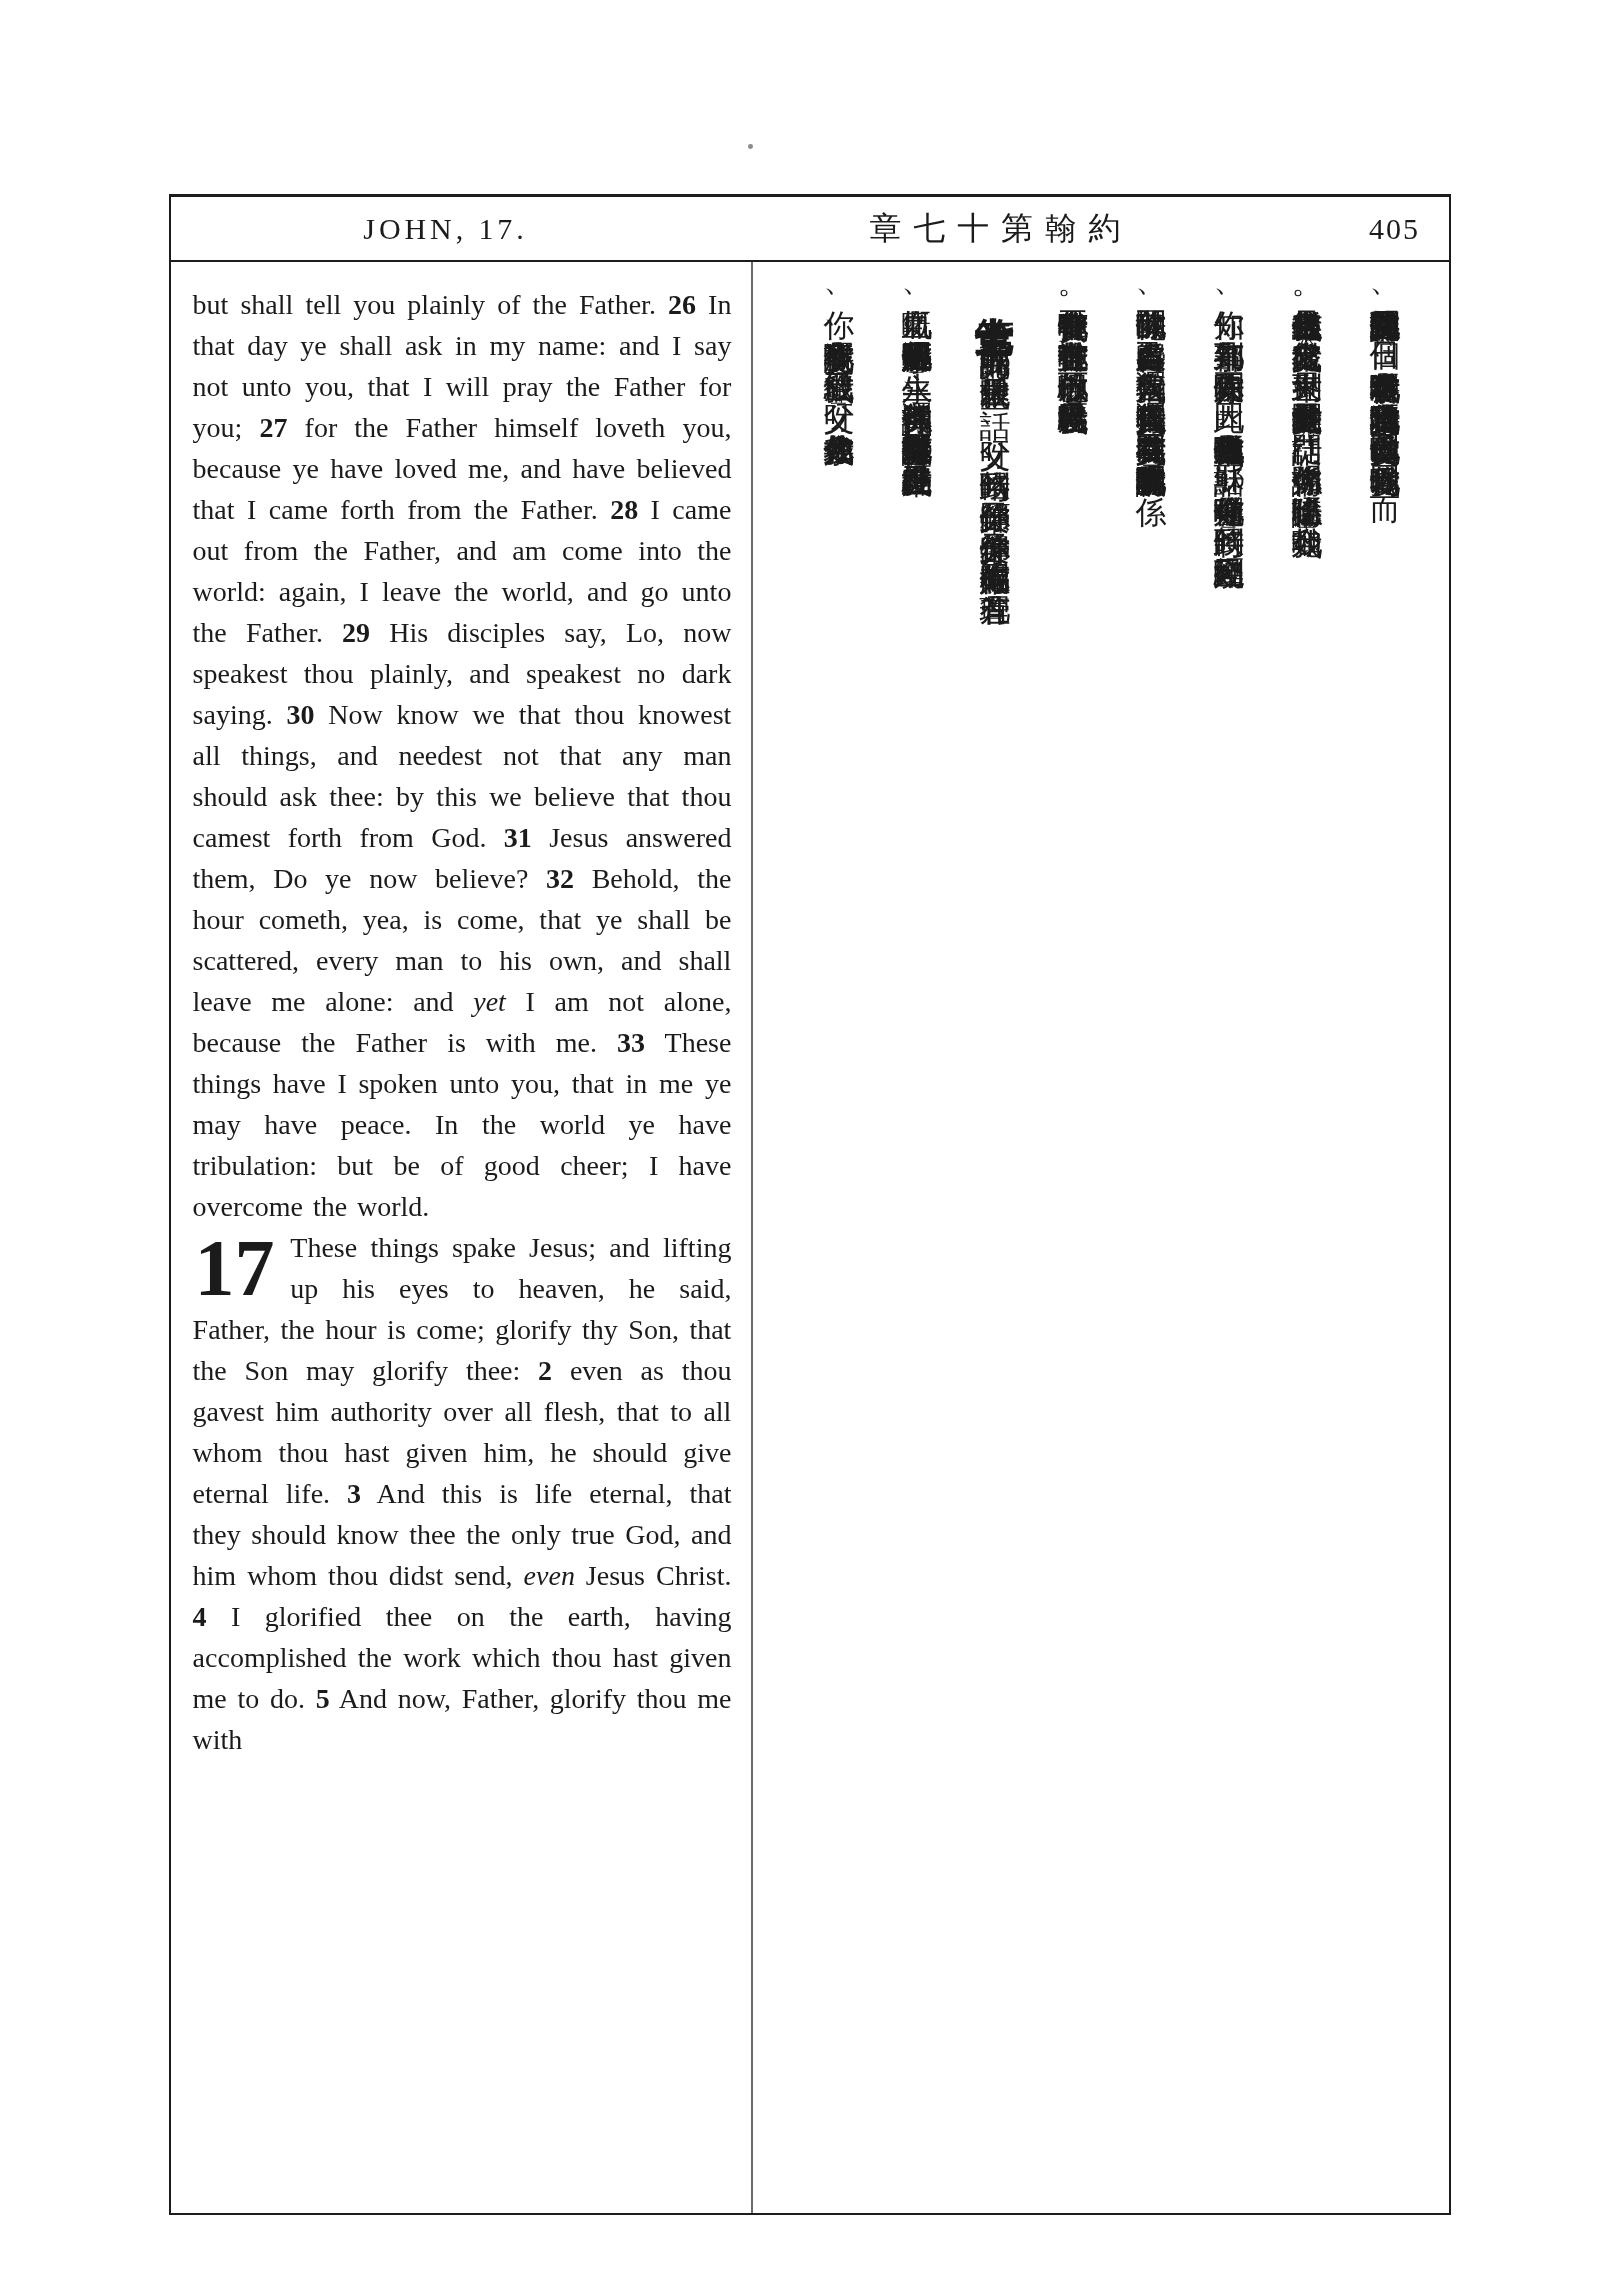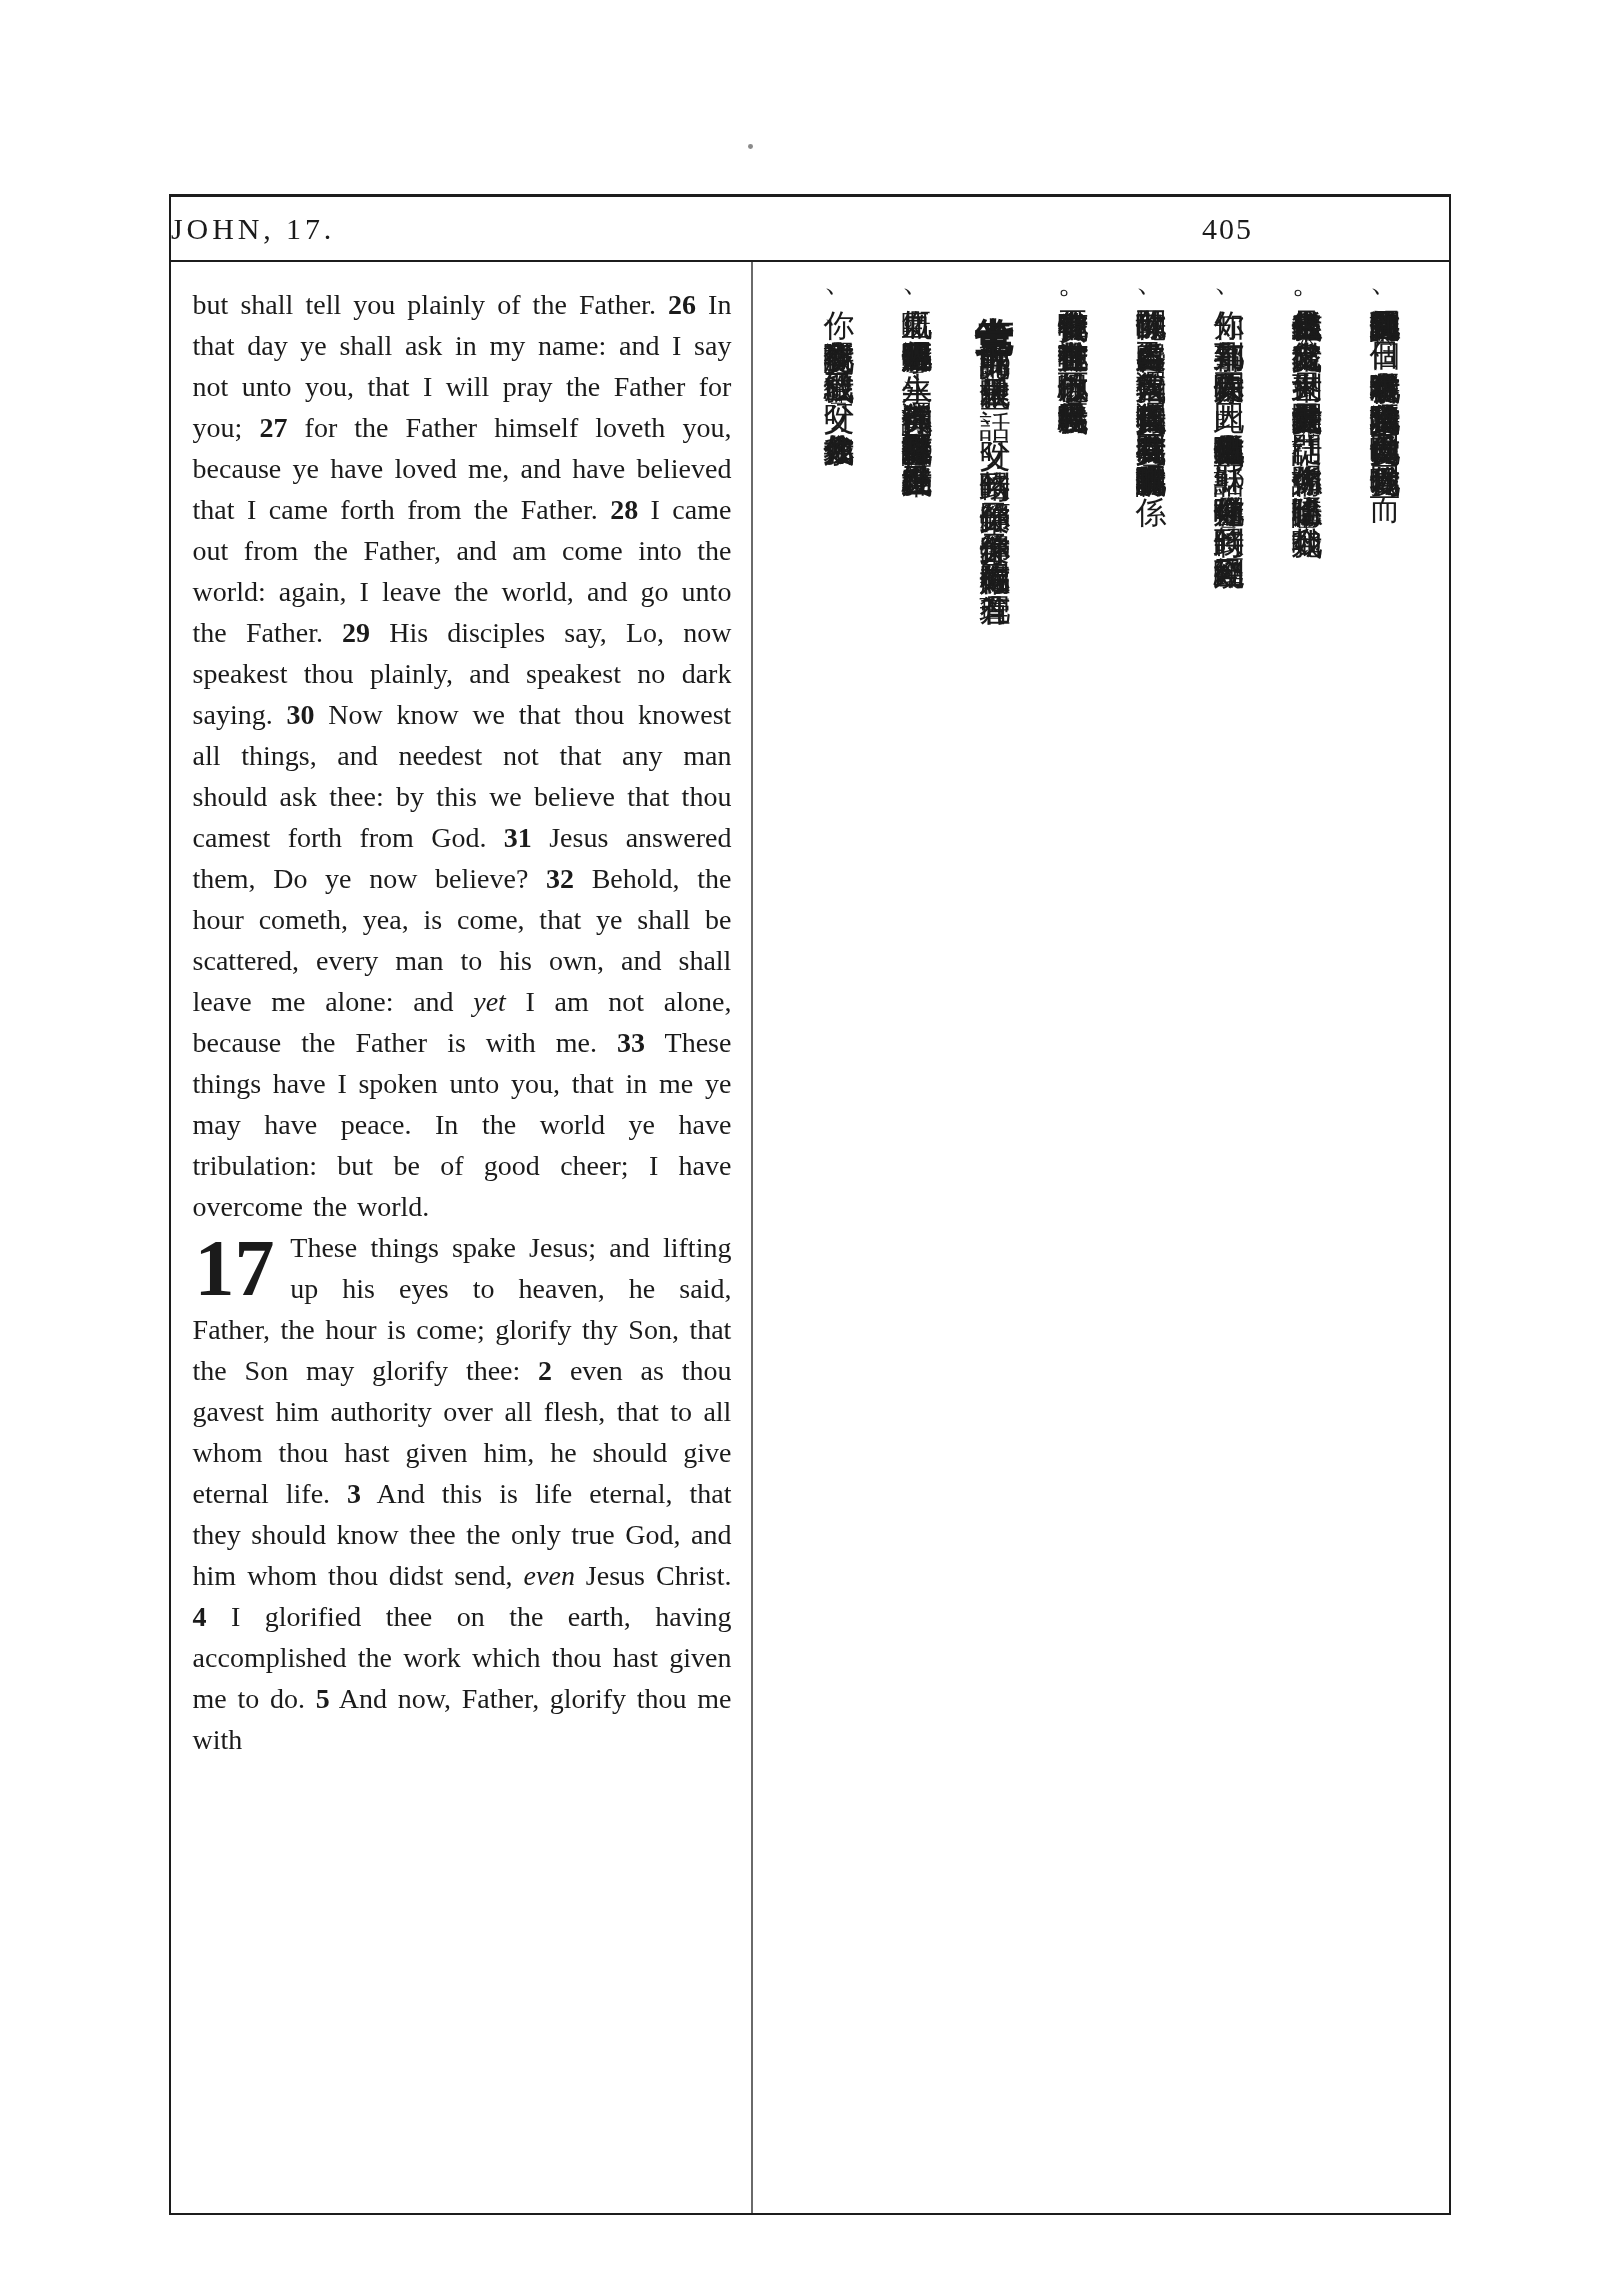--- a/index.html
+++ b/index.html
@@ -35,20 +35,21 @@
     background: #ffffff;
   }
   .header {
     height: 63px;
     border-bottom: 2px solid #1c1c1c;
     display: grid;
     grid-template-columns: 549px 1fr 167px;
     align-items: center;
   }
   .h-left {
+    text-align: center;
     font-size: 30px;
     letter-spacing: 3.9px;
   }
   .h-center {
     text-align: center;
     font-size: 32px;
     letter-spacing: 11.8px;
     white-space: nowrap;
   }
   .h-right {
@@ -106,20 +107,21 @@
   }
 </style>
 </head>
 <body>
 
 <div class="speck"></div>
 
 <div class="page">
   <div class="header">
     <div class="h-left">JOHN, 17.</div>
+    <div class="h-center">章七十第翰約</div>
     <div class="h-right">405</div>
   </div>
   <div class="content">
     <div class="en-col" id="en-col">
         <p class="en-para"><span>but shall tell you plainly of the Father. </span><span class="vnum-en">26</span><span> In that day ye shall ask in my name: and I say not unto you, that I will pray the Father for you; </span><span class="vnum-en">27</span><span> for the Father himself loveth you, because ye have loved me, and have believed that I came forth from the Father. </span><span class="vnum-en">28</span><span> I came out from the Father, and am come into the world: again, I leave the world, and go unto the Father. </span><span class="vnum-en">29</span><span> His disciples say, Lo, now speakest thou plainly, and speakest no dark saying. </span><span class="vnum-en">30</span><span> Now know we that thou knowest all things, and needest not that any man should ask thee: by this we believe that thou camest forth from God. </span><span class="vnum-en">31</span><span> Jesus answered them, Do ye now believe? </span><span class="vnum-en">32</span><span> Behold, the hour cometh, yea, is come, that ye shall be scattered, every man to his own, and shall leave me alone: and </span><span class="ital">yet</span><span> I am not alone, because the Father is with me. </span><span class="vnum-en">33</span><span> These things have I spoken unto you, that in me ye may have peace. In the world ye have tribulation: but be of good cheer; I have overcome the world.</span></p>
         <p class="en-para"><span class="dropcap">17</span><span>These things spake Jesus; and lifting up his eyes to heaven, he said, Father, the hour is come; glorify thy Son, that the Son may glorify thee: </span><span class="vnum-en">2</span><span> even as thou gavest him authority over all flesh, that to all whom thou hast given him, he should give eternal life. </span><span class="vnum-en">3</span><span> And this is life eternal, that they should know thee the only true God, and him whom thou didst send, </span><span class="ital">even</span><span> Jesus Christ. </span><span class="vnum-en">4</span><span> I glorified thee on the earth, having accomplished the work which thou hast given me to do. </span><span class="vnum-en">5</span><span> And now, Father, glorify thou me with</span></p>
       </div>
     <div class="divider"></div>
     <div class="cn-sec" id="cn-sec">
         <div class="cn-col"><span>乃係將父明白講過你哋知到、</span><span class="vnum-cn">二六</span><span>個日、你哋將奉我嘅名祈求、我唔話我將爲你哋求父。</span><span class="vnum-cn">二七</span><span>因爲父自己愛你哋、因爲你哋愛我、而</span></div>

